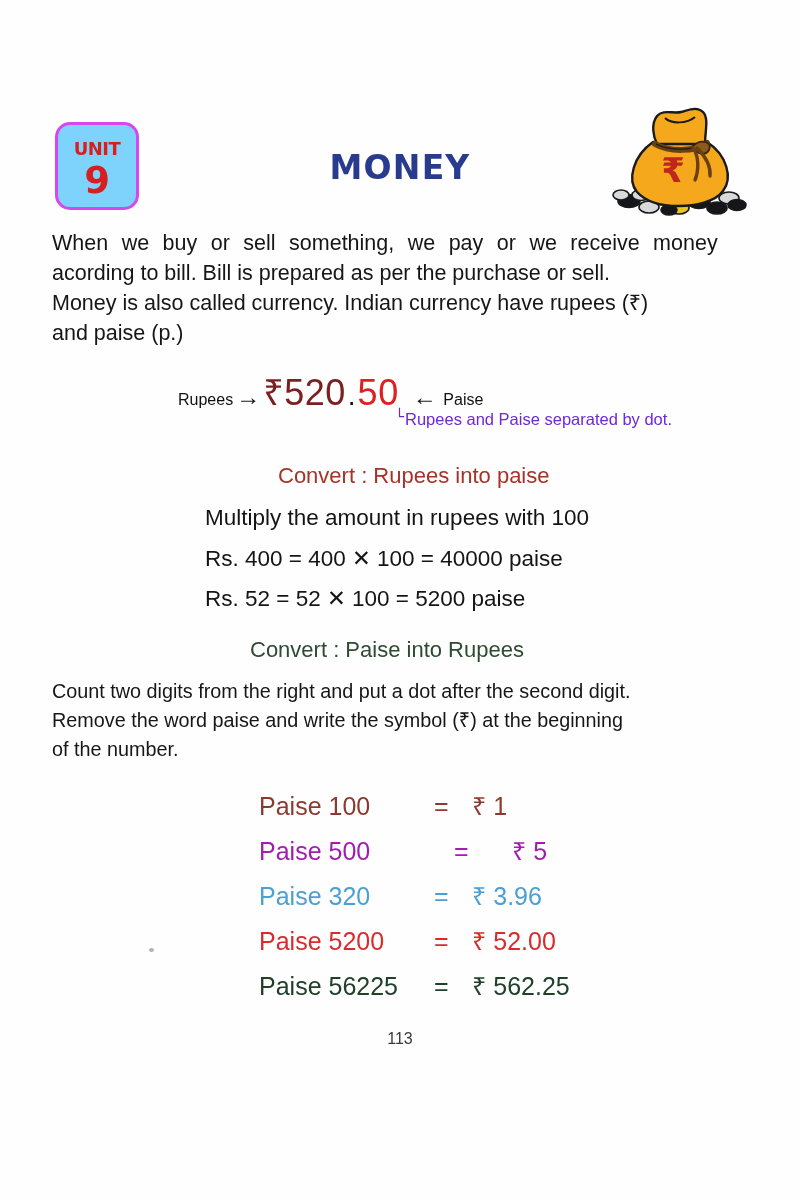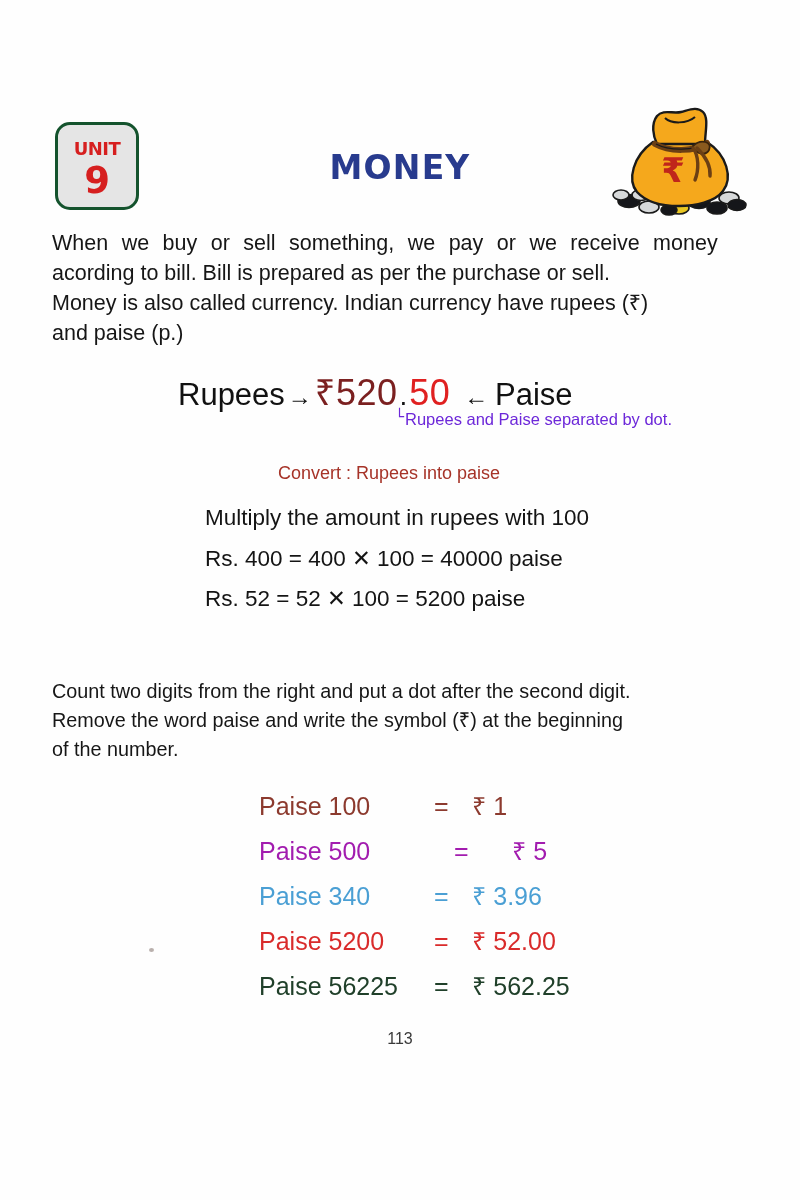--- a/index.html
+++ b/index.html
@@ -23,24 +23,24 @@
     background: #fefefe;
   }
 
   
   .unit-badge {
     position: absolute;
     left: 55px;
     top: 122px;
     width: 84px;
     height: 88px;
-    border: 3px solid #14532d;
+    border: 3px solid #d946ef;
     border-radius: 15px;
     box-sizing: border-box;
-    background: #e5e5e5;
+    background: #7dd3fc;
     display: flex;
     flex-direction: column;
     align-items: center;
     justify-content: center;
     line-height: 1;
   }
   .unit-badge .unit-word {
     color: #d61f1f;
     font-weight: bold;
     font-size: 25px;
@@ -108,21 +108,21 @@
 
   
   .rupee-line {
     position: absolute;
     left: 178px;
     top: 367px;
     font-size: 24px;
     white-space: nowrap;
     color: #111111;
   }
-  .rupee-line .label { font-size: 31px; }
+  .rupee-line .label { font-size: 16px; }
   .rupee-line .arrow { font-size: 24px; padding: 0 3px; }
   .rupee-line .amt-rs {
     color: #7B2020;
     font-size: 36px;
     letter-spacing: 0.5px;
   }
   .rupee-line .dot {
     color: #111111;
     font-size: 28px;
     padding: 0 2px;
@@ -145,21 +145,21 @@
   .dot-note .elbow {
     font-family: "DejaVu Sans Mono", monospace;
     font-size: 15px;
     vertical-align: 3px;
     margin-right: 1px;
   }
 
   
   .sec-head {
     position: absolute;
-    font-size: 18px;
+    font-size: 22px;
     white-space: nowrap;
     text-align: center;
   }
   .sec-head-r {
     left: 278px;
     top: 463px;
     color: #A63328;
   }
   .sec-head-g {
     left: 250px;
@@ -286,40 +286,41 @@
 
   <div class="dot-note">
     <span class="elbow">└</span><span>Rupees and Paise separated by dot.</span>
   </div>
 
   <div class="sec-head sec-head-r">Convert : Rupees into paise</div>
   <div class="mult-line m1">Multiply the amount in rupees with 100</div>
   <div class="mult-line m2">Rs. 400 = 400 ✕ 100 = 40000 paise</div>
   <div class="mult-line m3">Rs. 52 = 52 ✕ 100 = 5200 paise</div>
 
+  <div class="sec-head sec-head-g">Convert : Paise into Rupees</div>
 
   <div class="para para-count">
     <span class="ln">Count two digits from the right and put a dot after the second digit.</span>
     <span class="ln">Remove the word paise and write the symbol (₹) at the beginning</span>
     <span class="ln">of the number.</span>
   </div>
 
   <div class="conv">
     <div class="conv-row" style="color: rgb(140, 58, 46);">
       <span class="c-left">Paise 100</span>
       <span class="c-eq">=</span>
       <span class="c-right">₹ 1</span>
     </div>
     <div class="conv-row" style="color: #a21caf; gap: 20px;">
       <span class="c-left">Paise 500</span>
       <span class="c-eq">=</span>
       <span class="c-right">₹ 5</span>
     </div>
     <div class="conv-row" style="color: rgb(74, 159, 212);">
-      <span class="c-left">Paise 340</span>
+      <span class="c-left">Paise 320</span>
       <span class="c-eq">=</span>
       <span class="c-right">₹ 3.96</span>
     </div>
     <div class="conv-row" style="color: rgb(217, 43, 43);">
       <span class="c-left">Paise 5200</span>
       <span class="c-eq">=</span>
       <span class="c-right">₹ 52.00</span>
     </div>
     <div class="conv-row" style="color: rgb(32, 64, 42);">
       <span class="c-left">Paise 56225</span>

